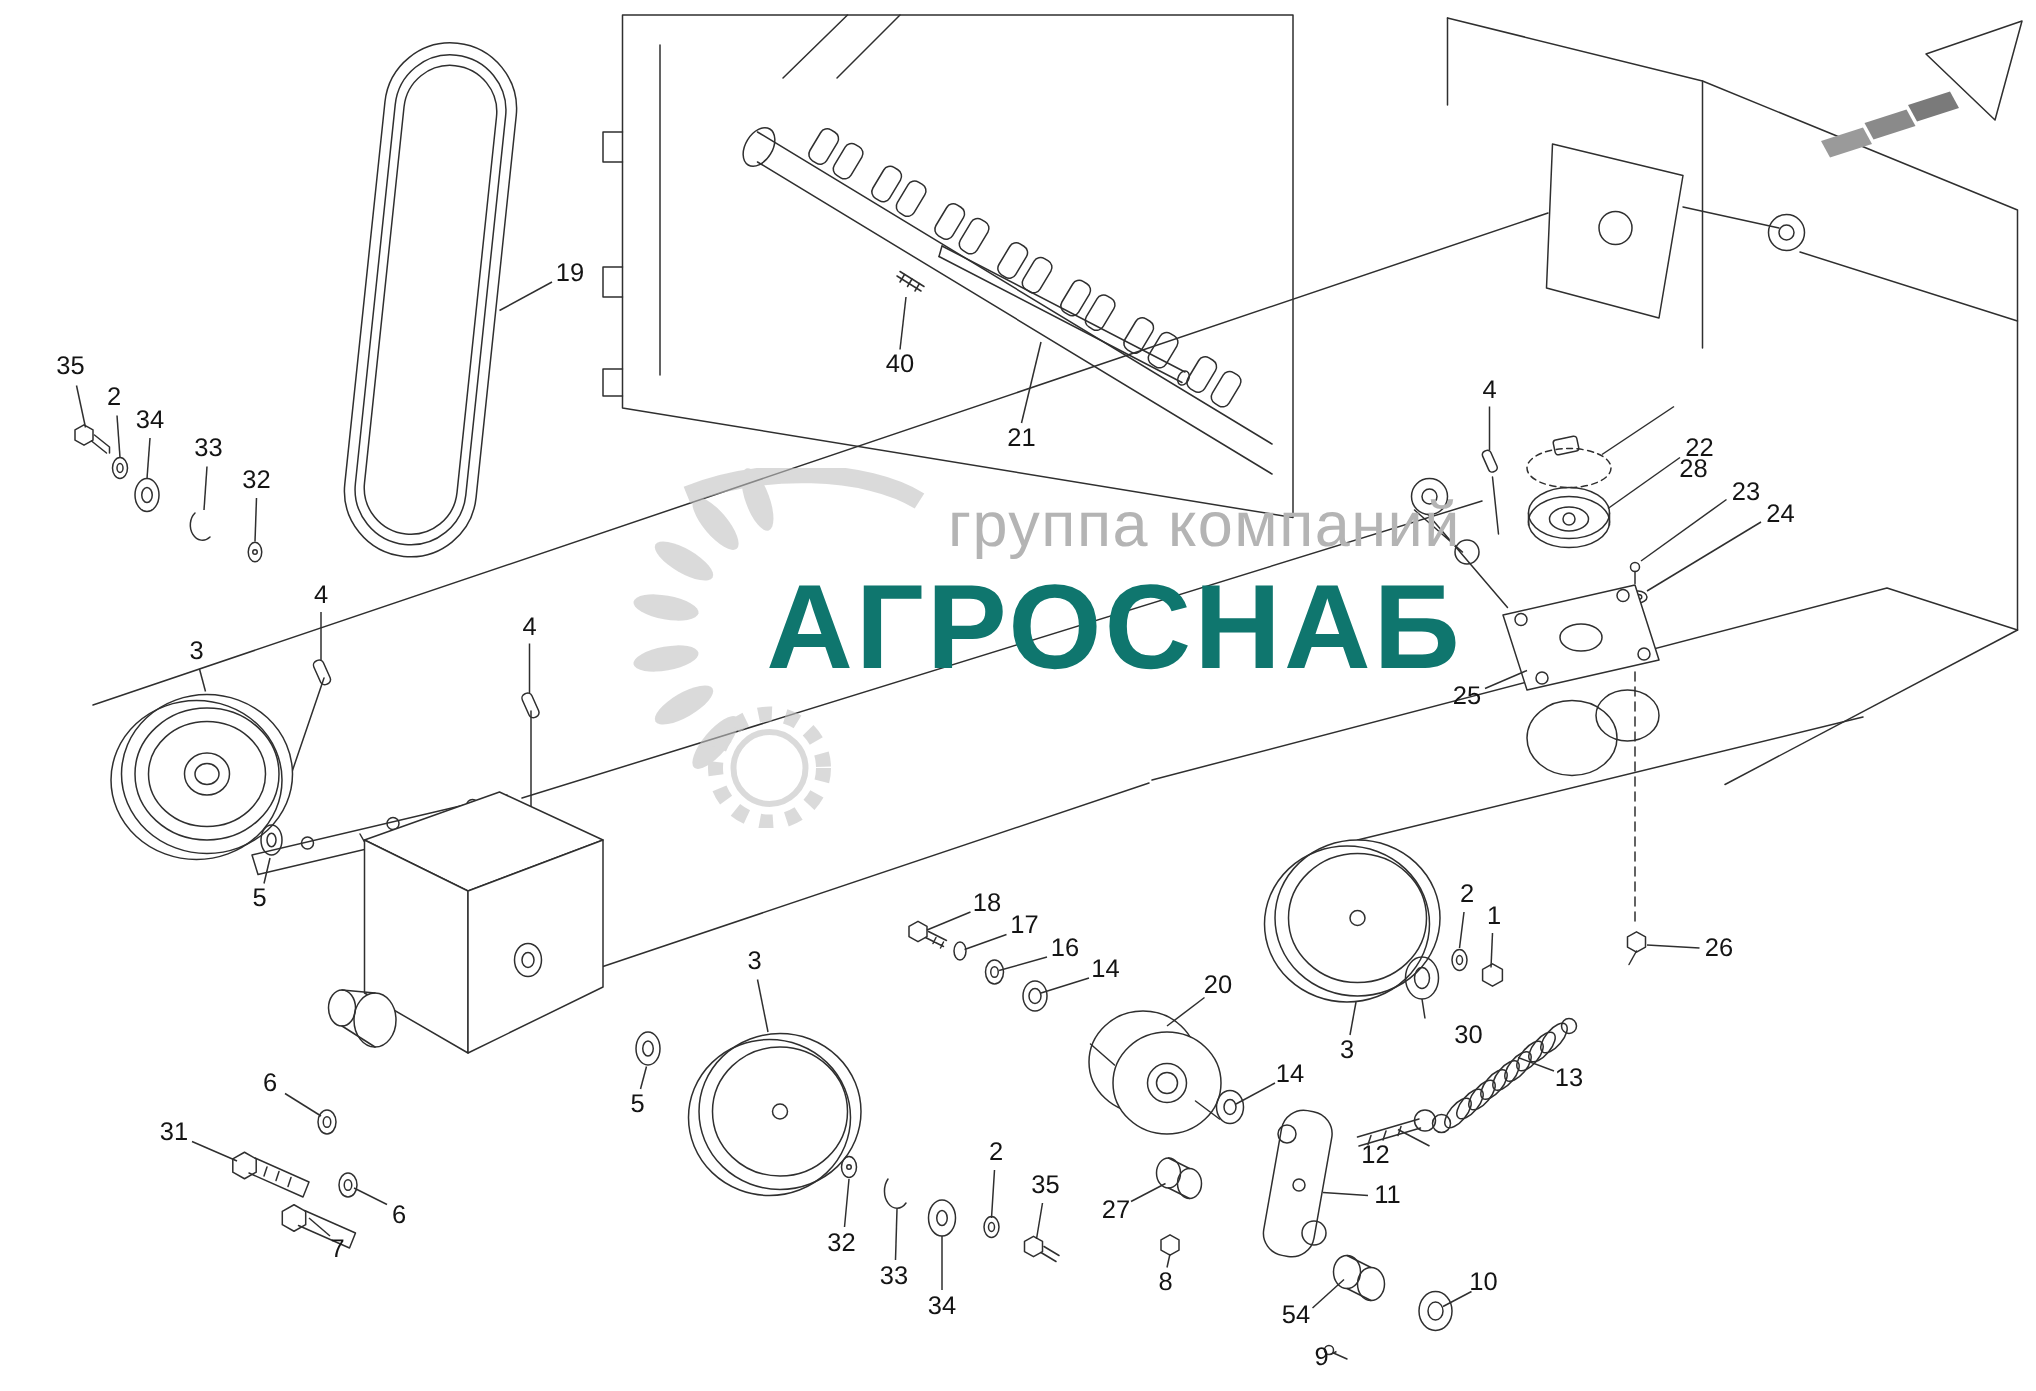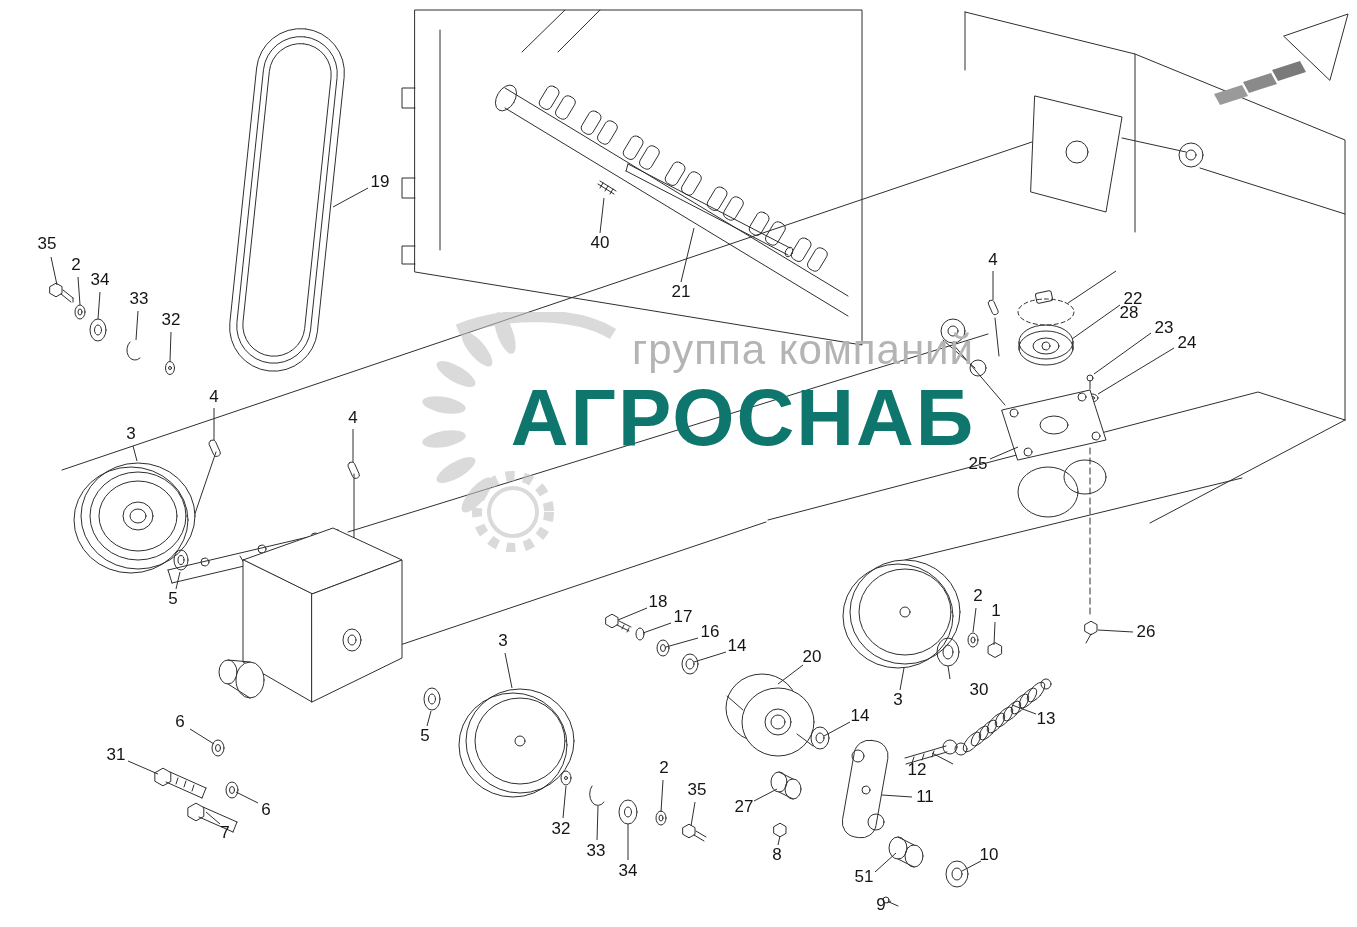--- a/index.html
+++ b/index.html
@@ -391,18 +391,18 @@
       <div class="part-label" style="left: 1146px; top: 632px;">26</div>
       <div class="part-label" style="left: 917px; top: 770px;">12</div>
       <div class="part-label" style="left: 925px; top: 797px;">11</div>
       <div class="part-label" style="left: 744px; top: 807px;">27</div>
       <div class="part-label" style="left: 664px; top: 768px;">2</div>
       <div class="part-label" style="left: 697px; top: 790px;">35</div>
       <div class="part-label" style="left: 561px; top: 829px;">32</div>
       <div class="part-label" style="left: 596px; top: 851px;">33</div>
       <div class="part-label" style="left: 628px; top: 871px;">34</div>
       <div class="part-label" style="left: 777px; top: 855px;">8</div>
-      <div class="part-label" style="left: 864px; top: 877px;">51</div>
+      <div class="part-label" style="left: 864px; top: 877px;">54</div>
       <div class="part-label" style="left: 989px; top: 855px;">10</div>
       <div class="part-label" style="left: 881px; top: 905px;">9</div>
     </div>
 
 </div>
 
 </body></html>

